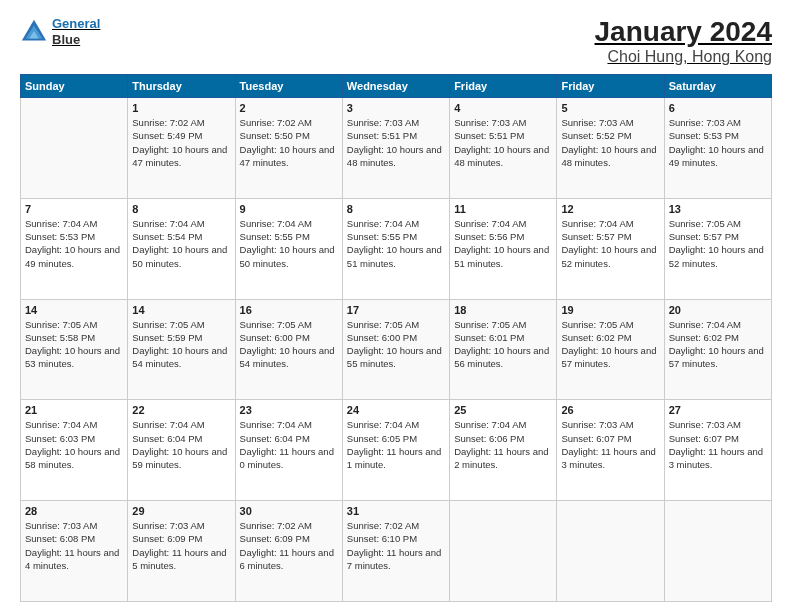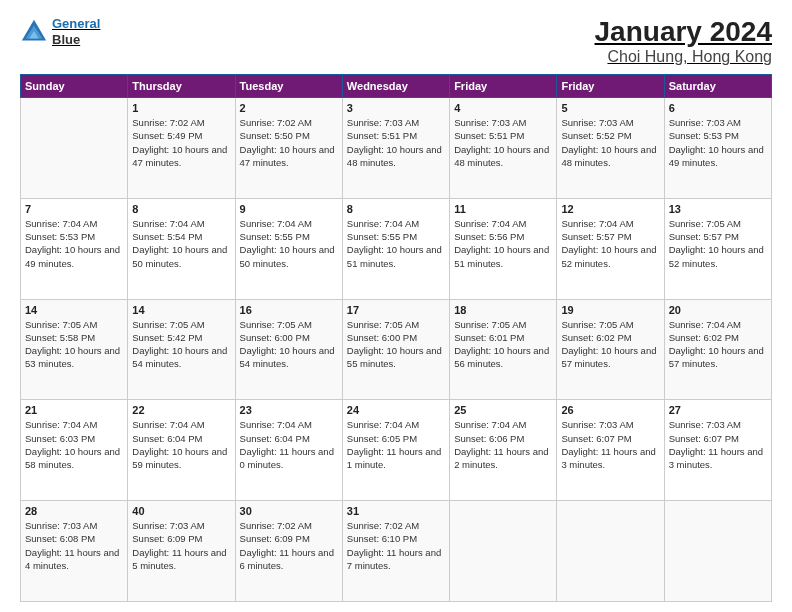--- a/index.html
+++ b/index.html
@@ -56,21 +56,21 @@
       color: #444;
       font-weight: normal;
     }
     .calendar {
       width: 100%;
       border-collapse: collapse;
       flex: 1;
       font-size: 10px;
     }
     .calendar thead th {
-      background: #701a75;
+      background: #0369a1;
       color: #fff;
       padding: 5px 4px;
       text-align: left;
       font-size: 11px;
       font-weight: bold;
       border: 1px solid #1a5a9a;
     }
     .calendar tbody td {
       border: 1px solid #ccc;
       vertical-align: top;
@@ -251,21 +251,21 @@
           <div class="day-info">
             <div>Sunrise: 7:05 AM</div>
             <div>Sunset: 5:58 PM</div>
             <div>Daylight: 10 hours and 53 minutes.</div>
           </div>
         </td>
           <td>
           <span class="day-num">14</span>
           <div class="day-info">
             <div>Sunrise: 7:05 AM</div>
-            <div>Sunset: 5:42 PM</div>
+            <div>Sunset: 5:59 PM</div>
             <div>Daylight: 10 hours and 54 minutes.</div>
           </div>
         </td>
           <td>
           <span class="day-num">16</span>
           <div class="day-info">
             <div>Sunrise: 7:05 AM</div>
             <div>Sunset: 6:00 PM</div>
             <div>Daylight: 10 hours and 54 minutes.</div>
           </div>
@@ -364,21 +364,21 @@
         <tr>
           <td>
           <span class="day-num">28</span>
           <div class="day-info">
             <div>Sunrise: 7:03 AM</div>
             <div>Sunset: 6:08 PM</div>
             <div>Daylight: 11 hours and 4 minutes.</div>
           </div>
         </td>
           <td>
-          <span class="day-num">40</span>
+          <span class="day-num">29</span>
           <div class="day-info">
             <div>Sunrise: 7:03 AM</div>
             <div>Sunset: 6:09 PM</div>
             <div>Daylight: 11 hours and 5 minutes.</div>
           </div>
         </td>
           <td>
           <span class="day-num">30</span>
           <div class="day-info">
             <div>Sunrise: 7:02 AM</div>

